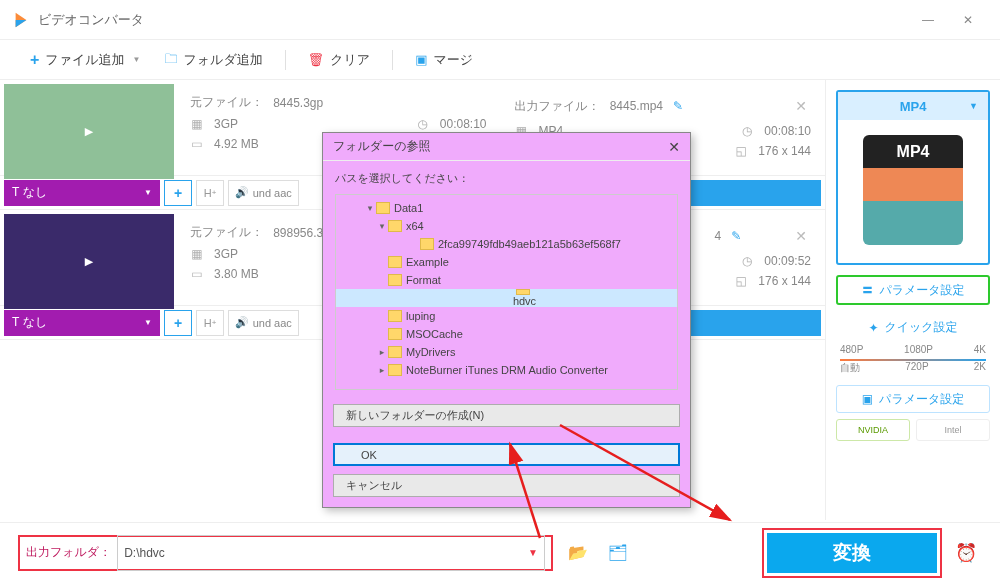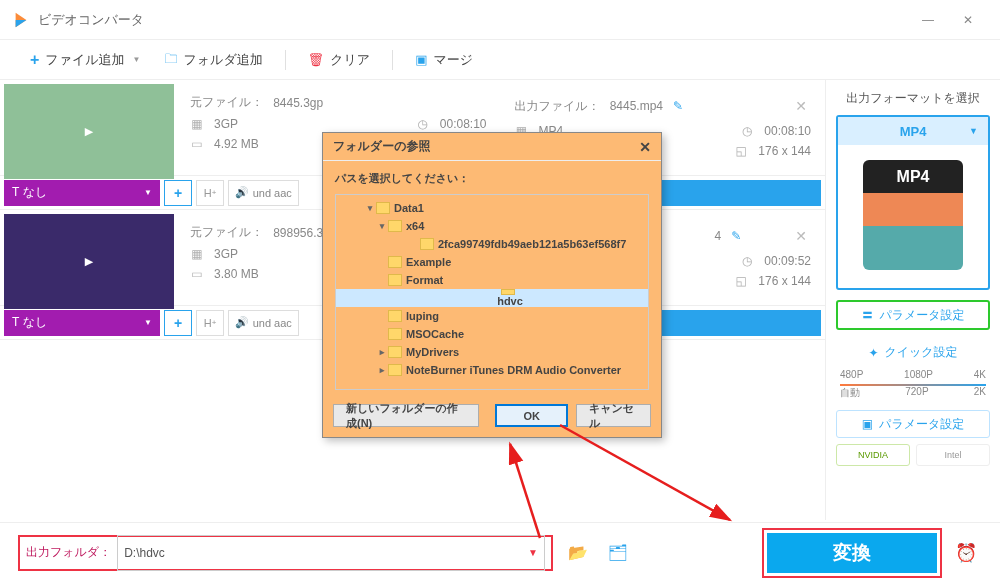--- a/index.html
+++ b/index.html
@@ -63,32 +63,32 @@
   .out-region { display: flex; align-items: center; gap: 6px; border: 2px solid #e34; padding: 4px 6px; flex: 0 0 535px; height: 36px; }
   .out-label { color: #be185d; font-size: 12px; }
   .out-input { flex: 1; height: 36px; border: 1px solid #ccc; padding: 0 6px; font-size: 12px; display: flex; align-items: center; justify-content: space-between; color: #555; }
   .out-input .caret { color: #e34; font-size: 10px; }
   .icon-btn { width: 30px; height: 26px; display: flex; align-items: center; justify-content: center; color: #29a3ec; cursor: pointer; font-size: 16px; }
   .convert-region { border: 2px solid #e34; padding: 3px; margin-left: auto; height: 50px; display: flex; align-items: center; }
   .convert-btn { width: 170px; height: 40px; background: #0aa8ee; color: #fff; display: flex; align-items: center; justify-content: center; font-size: 19px; font-weight: bold; cursor: pointer; }
   .clock-btn { width: 30px; height: 30px; color: #29a3ec; display: flex; align-items: center; justify-content: center; font-size: 18px; cursor: pointer; }
 
   
-  .dialog { position: absolute; top: 132px; left: 322px; width: 340px; background: #fdba74; border: 1px solid #888; box-shadow: 3px 3px 8px rgba(0,0,0,.25); z-index: 50; font-weight: bold; }
+  .dialog { position: absolute; top: 132px; left: 322px; width: 369px; background: #f0abfc; border: 1px solid #888; box-shadow: 3px 3px 8px rgba(0,0,0,.25); z-index: 50; }
   .dlg-title { height: 28px; display: flex; align-items: center; padding: 0 10px; font-size: 12px; border-bottom: 1px solid #eee; }
   .dlg-title .x { margin-left: auto; font-size: 14px; cursor: pointer; color: #444; }
   .dlg-hint { padding: 10px 12px 4px; font-size: 11px; color: #444; }
   .dlg-tree { margin: 4px 12px; border: 1px solid #ccc; height: 196px; overflow: auto; padding: 4px 0; font-size: 11px; }
   .node { display: flex; align-items: center; height: 18px; padding: 0 4px; cursor: pointer; }
   .node .exp { width: 12px; text-align: center; color: #666; font-size: 9px; }
   .node .fico2 { width: 14px; height: 12px; background: #ffd76a; border: 1px solid #e0b94a; margin-right: 4px; }
   .node.sel2 { background: #cce8ff; flex-direction: column; }
   .pad1 { padding-left: 40px; } .pad3 { padding-left: 72px; }
   .pad05 { padding-left: 28px; }
-  .dlg-btns { padding: 10px; display: flex; gap: 8px; justify-content: flex-start; }
+  .dlg-btns { padding: 10px; display: flex; gap: 8px; justify-content: flex-start; flex-direction: column; }
   .dlg-btn { height: 23px; border: 1px solid #adadad; background: #e9e9e9; padding: 0 12px; font-size: 11px; cursor: pointer; display: flex; align-items: center; }
   .dlg-btn.primary { border: 2px solid #0078d7; background: #e5f1fb; padding: 0 26px; }
   .spacer-flex { flex: 1; }
 
   
   .arrows-svg { position: absolute; inset: 0; pointer-events: none; z-index: 60; }
 </style>
 </head>
 <body>
 
@@ -244,21 +244,20 @@
           <span>und aac</span>
         </div>
         <div class="blue-strip">
           <span style="text-decoration:underline">✎</span>
         </div>
       </div>
 
     </div>
 
     <div class="sidebar">
-      <div class="side-title">出力フォーマットを選択</div>
       <div class="fmt-box">
         <div class="fmt-head">
           <span>MP4</span>
           <span class="caret">▼</span>
         </div>
         <div class="fmt-preview">
           <div class="mp4-thumb"></div>
         </div>
       </div>
       <div class="param-btn">

